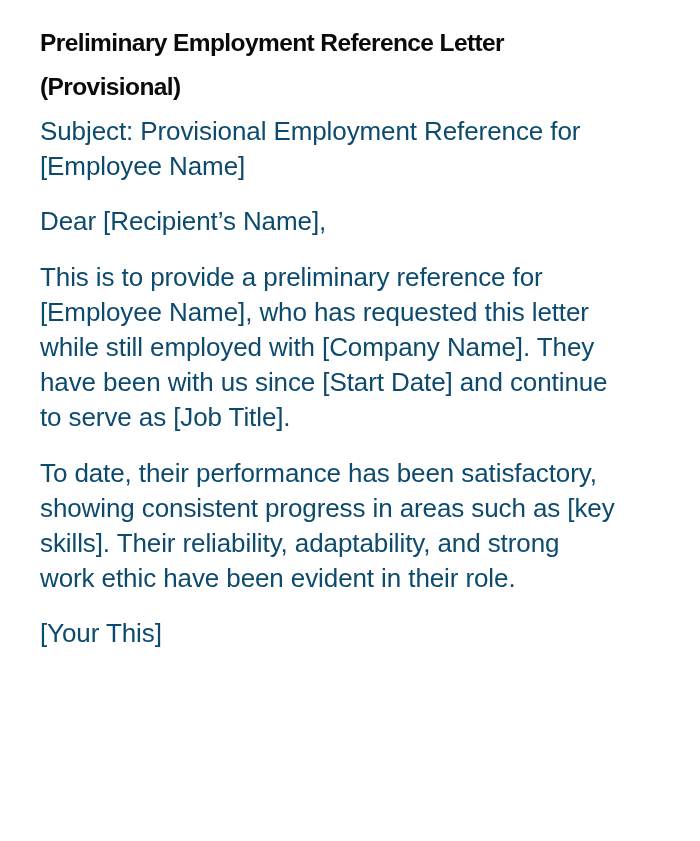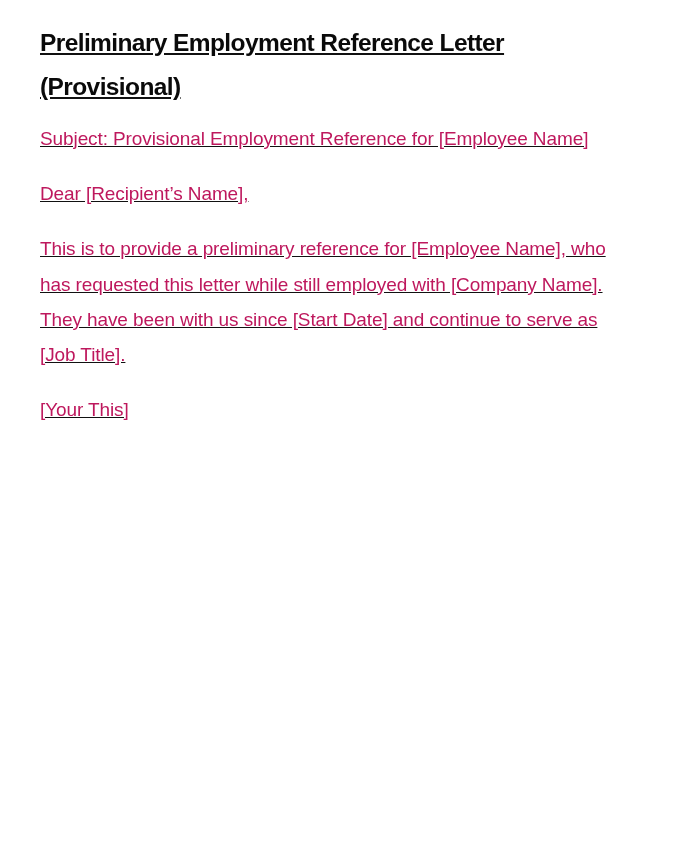--- a/index.html
+++ b/index.html
@@ -11,41 +11,41 @@
       width: 700px;
       height: 841px;
       overflow: hidden;
       font-family: "Liberation Sans", sans-serif;
       color: #111111;
     }
     .page {
       padding: 21px 40px 0 40px;
       box-sizing: border-box;
       width: 655px;
-      text-decoration: underline;
     }
     .title {
       font-family: "Liberation Sans", sans-serif;
       font-weight: bold;
       font-size: 24.5px;
       line-height: 44px;
       margin: 0 0 5px 0;
       letter-spacing: -0.6px;
       color: #0a0a0a;
     }
     .para {
-      font-size: 19px;
+      font-size: 26px;
       line-height: 35.2px;
-      margin: 12px 0 20px 0;
+      margin: 5px 0 20px 0;
       letter-spacing: -0.1px;
-      color: #be185d;
+      color: #0c4a6e;
     }
   </style>
 </head>
 <body>
 
 <div class="page">
   <h1 class="title">Preliminary Employment Reference Letter (Provisional)</h1>
   <p class="para">Subject: Provisional Employment Reference for [Employee Name]</p>
   <p class="para">Dear [Recipient’s Name],</p>
   <p class="para">This is to provide a preliminary reference for [Employee Name], who has requested this letter while still employed with [Company Name]. They have been with us since [Start Date] and continue to serve as [Job Title].</p>
+  <p class="para">To date, their performance has been satisfactory, showing consistent progress in areas such as [key skills]. Their reliability, adaptability, and strong work ethic have been evident in their role.</p>
   <p class="para">[Your This]</p>
 </div>
 
 </body></html>

